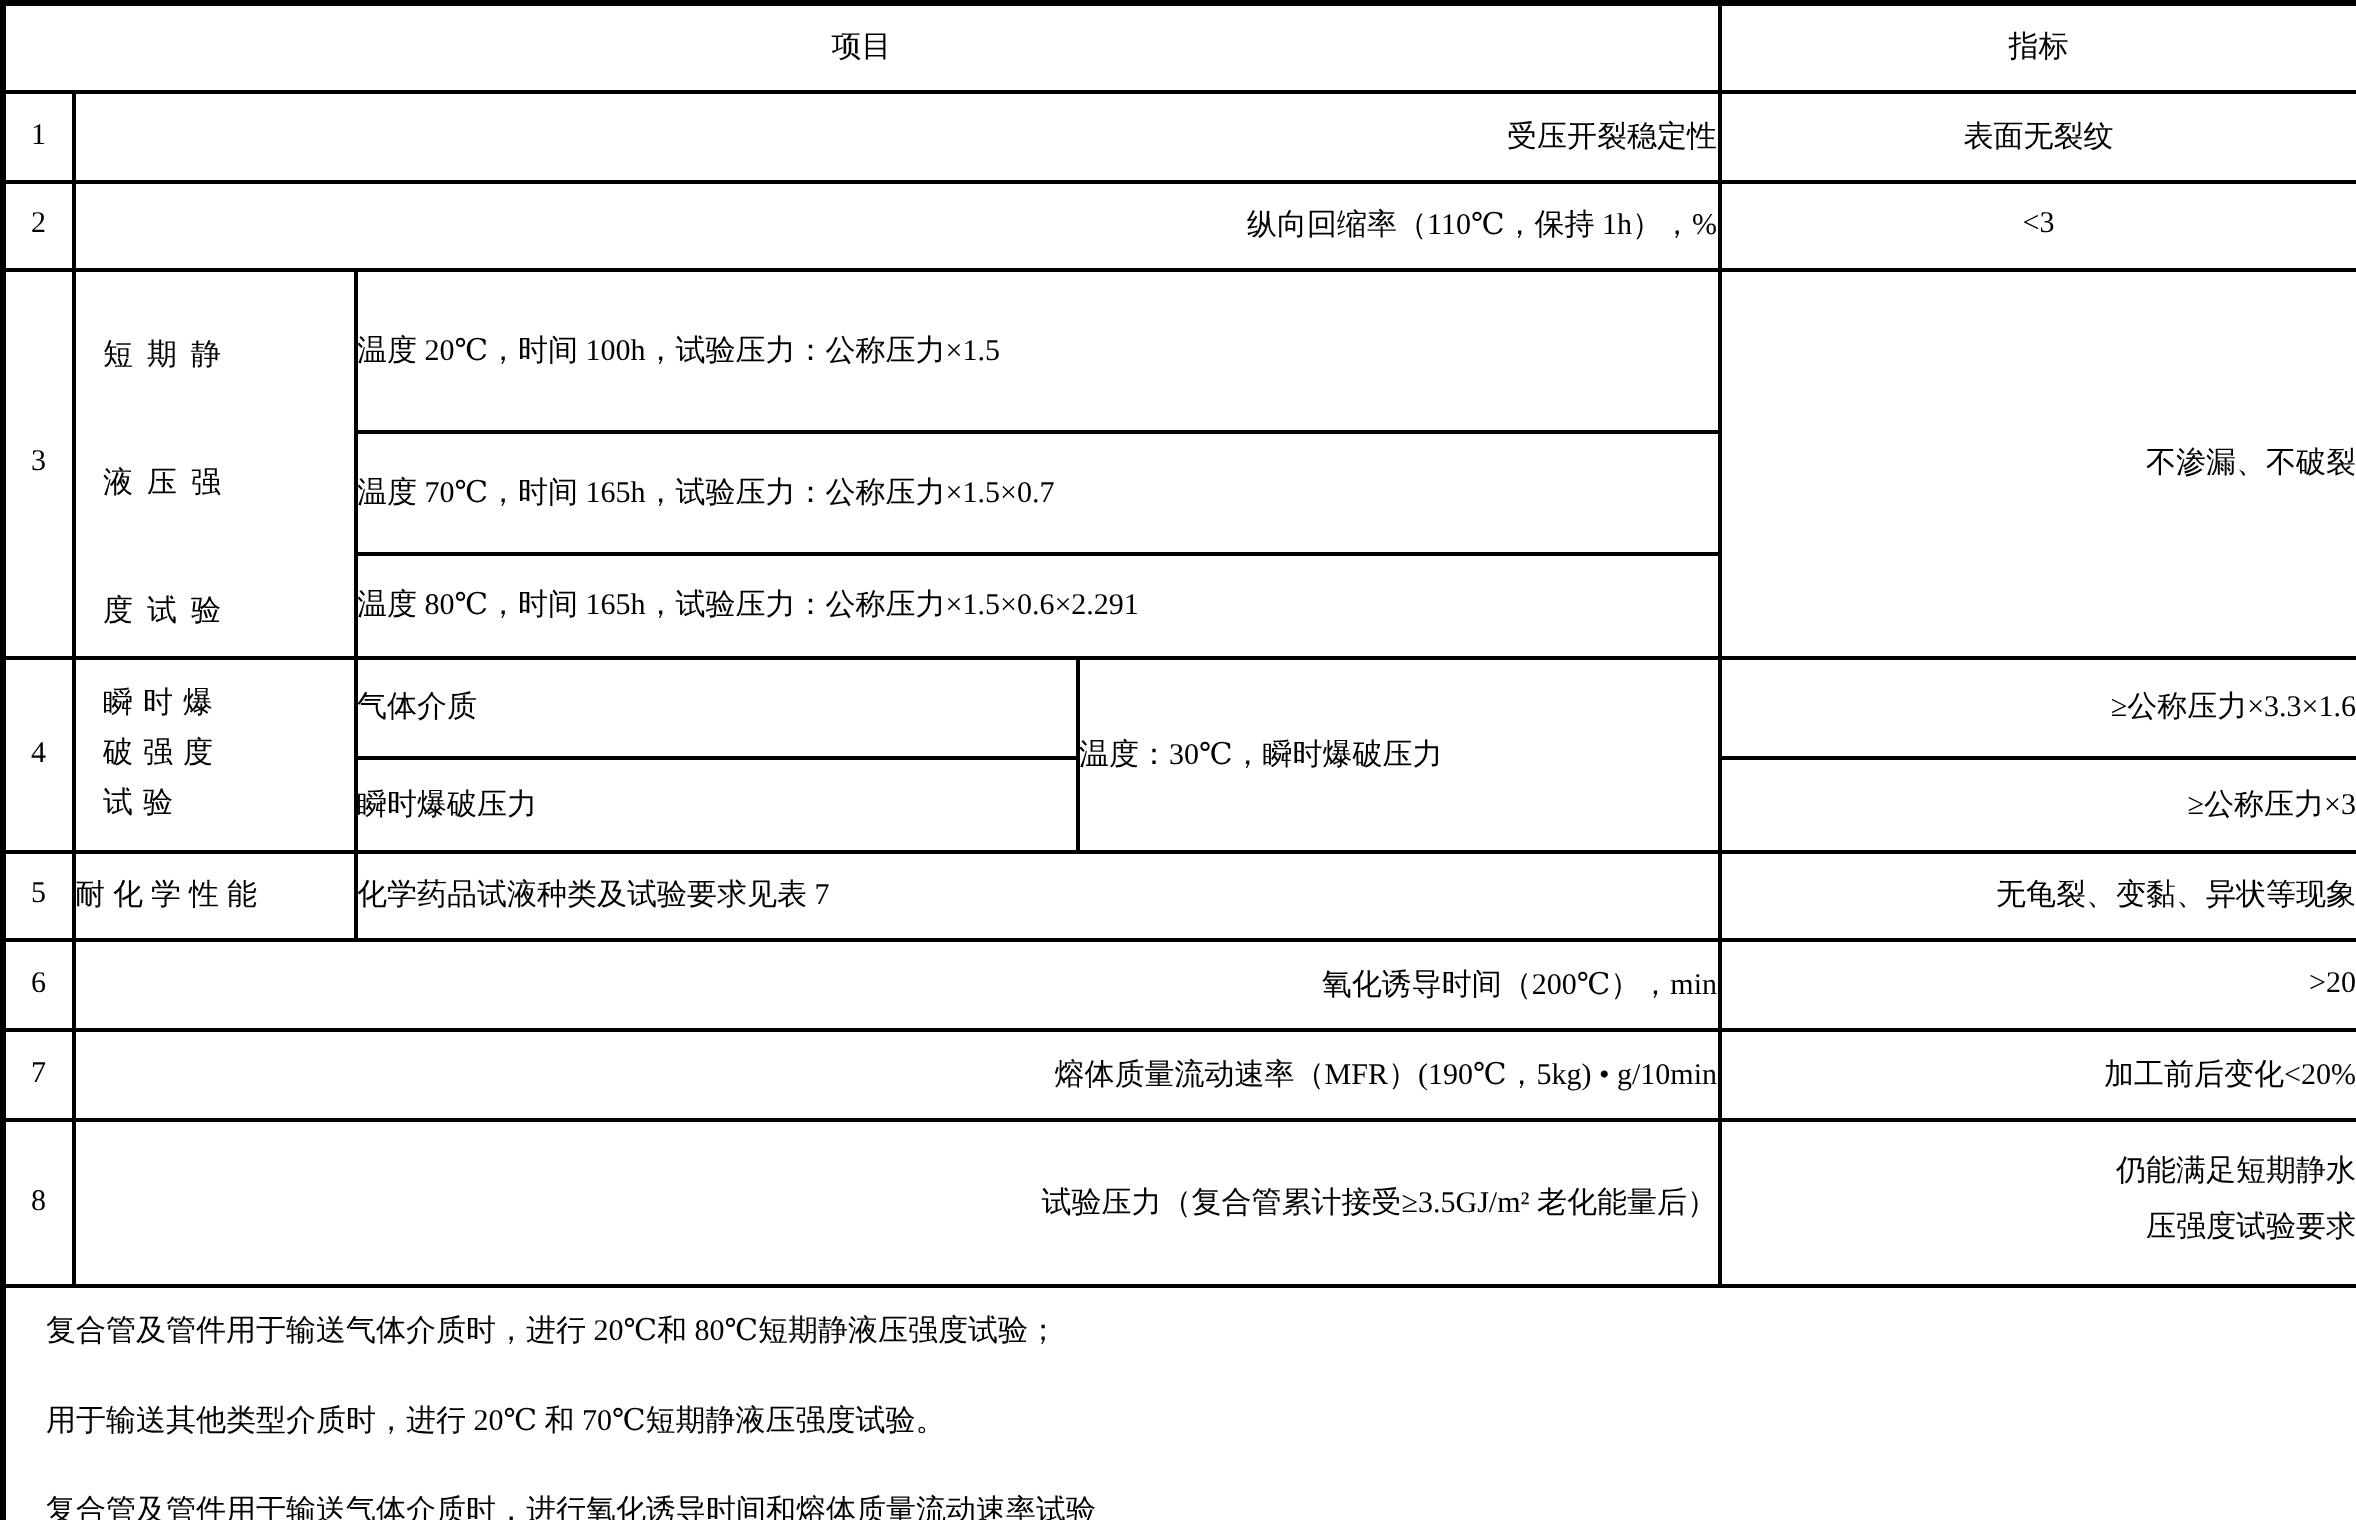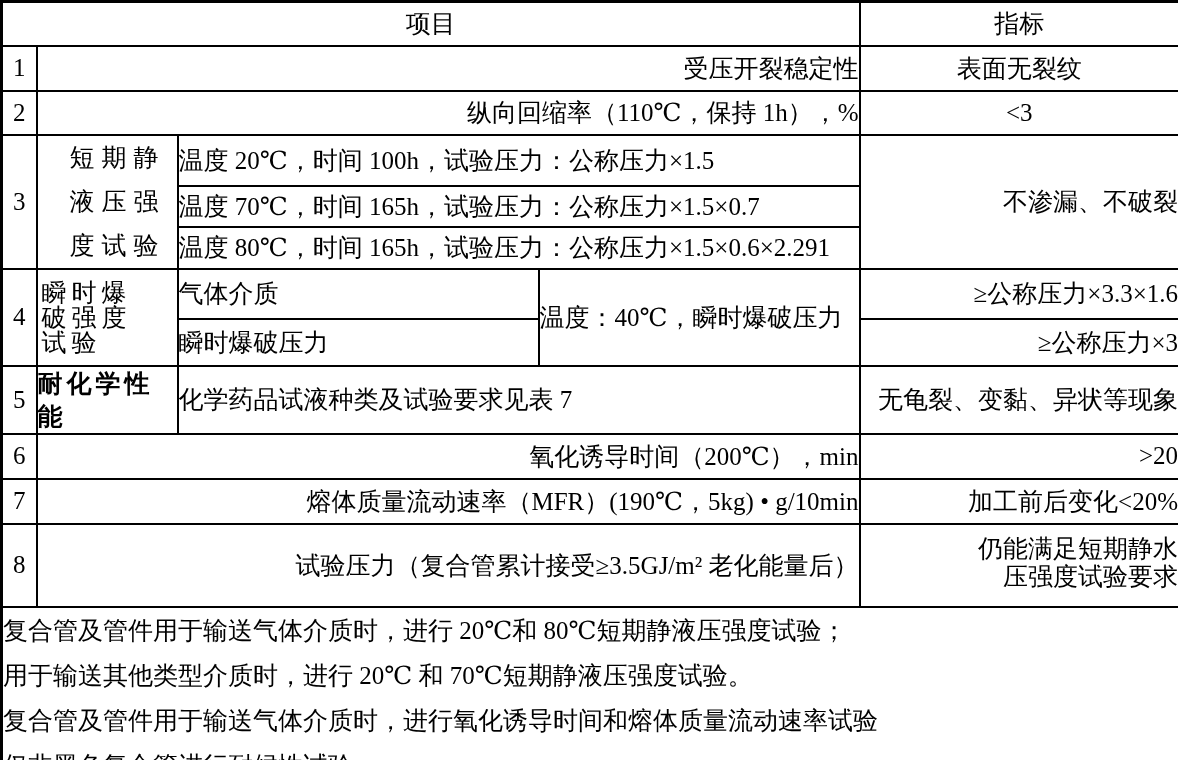--- a/index.html
+++ b/index.html
@@ -12,36 +12,36 @@
   }
   table.spec {
     border-collapse: collapse;
     table-layout: fixed;
     width: 1178px;
     height: 758px;
     border: 3px solid #000;
   }
   table.spec td {
     border: 2px solid #000;
-    font-size: 25px;
+    font-size: 15px;
     vertical-align: middle;
     overflow: hidden;
     padding: 0;
   }
   .center { text-align: center; }
   .num    { text-align: center; }
   .item   { text-align: left; padding-left: 12px; margin-left: 24px; }
   .item14 { text-align: right; padding-left: 14px; }
   .idx    { text-align: right; padding-left: 13px; }
-  .cat3 div { letter-spacing: 7px; line-height: 44px; padding-left: 32px; }
-  .cat4 div { letter-spacing: 5px; line-height: 25px; padding-left: 4px; }
-  .cat5   { letter-spacing: 4px; padding-left: 5px; font-weight: bold; }
+  .cat3 div { letter-spacing: 7px; line-height: 44px; padding-left: 14px; margin-top: 20px; }
+  .cat4 div { letter-spacing: 5px; line-height: 25px; padding-left: 14px; font-family: Liberation Mono, monospace; }
+  .cat5   { letter-spacing: 4px; padding-left: 5px; }
   .idx8 div { line-height: 28px; font-family: Liberation Mono, monospace; }
   .notes-cell { vertical-align: top; padding: 5px 14px 0 16px; }
-  .notes-cell div { line-height: 45px; white-space: nowrap; }
+  .notes-cell div { line-height: 45px; white-space: nowrap; padding-left: 20px; }
 </style>
 </head>
 <body>
 
 <table class="spec">
   <colgroup>
     <col style="width:35px">
     <col style="width:141px">
     <col style="width:361px">
     <col style="width:321px">
@@ -84,21 +84,21 @@
   </tr>
 
   <tr style="height:50px">
     <td rowspan="2" class="num">4</td>
     <td rowspan="2" class="cat4">
       <div>瞬时爆</div>
       <div>破强度</div>
       <div>试验</div>
     </td>
     <td class="item">气体介质</td>
-    <td rowspan="2" class="item">温度：40℃，瞬时爆破压力</td>
+    <td rowspan="2" class="item">温度：30℃，瞬时爆破压力</td>
     <td class="idx">≥公称压力×3.3×1.6</td>
   </tr>
   <tr style="height:47px">
     <td class="item">瞬时爆破压力</td>
     <td class="idx">≥公称压力×3</td>
   </tr>
 
   <tr style="height:44px">
     <td class="num">5</td>
     <td class="cat5">耐化学性能</td>

